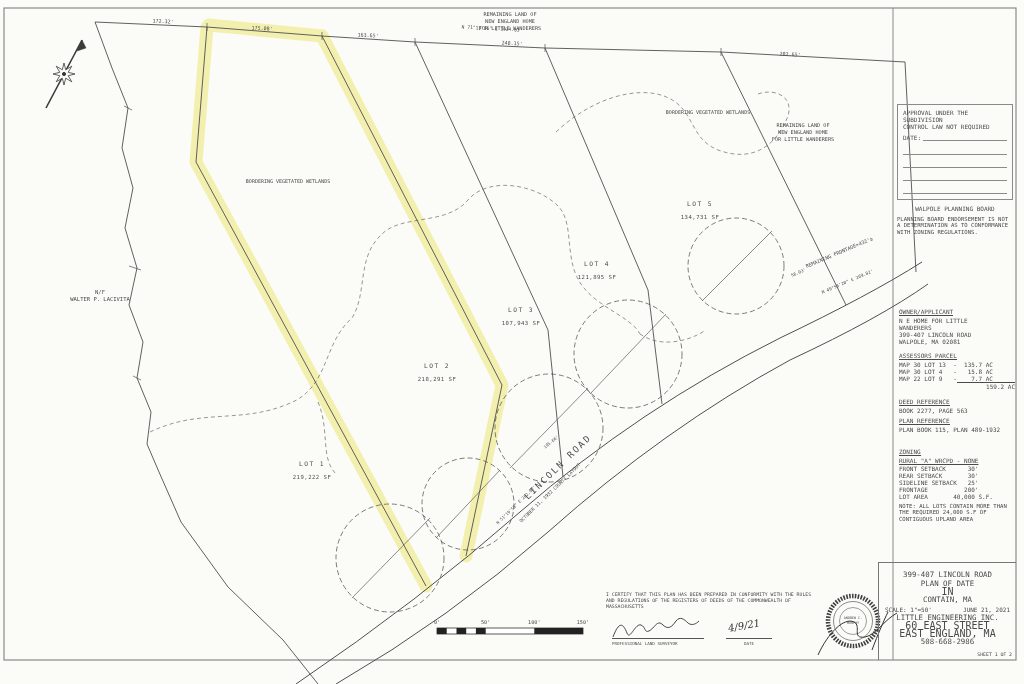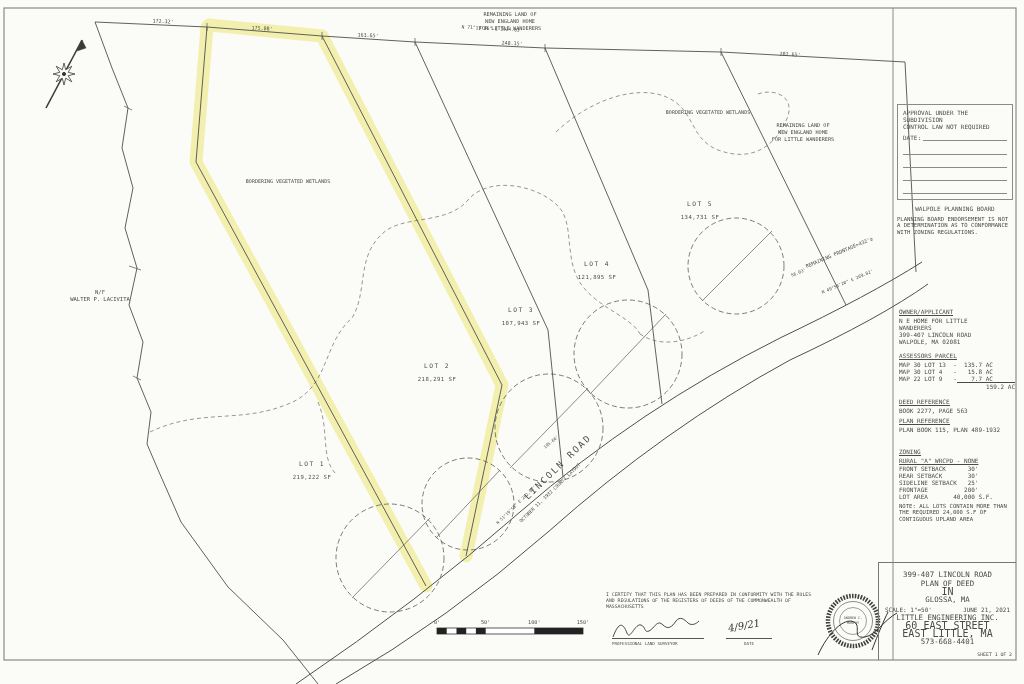--- a/index.html
+++ b/index.html
@@ -231,31 +231,31 @@
       <div class="pre">FRONTAGE          200'</div>
       <div class="pre">LOT AREA       40,000 S.F.</div>
     </div>
 
     <div class="blk" style="left:899px;top:503px;width:116px;font-size:5.6px;line-height:6.4px;">NOTE: ALL LOTS CONTAIN MORE THAN THE REQUIRED 24,000 S.F OF CONTIGUOUS UPLAND AREA</div>
   </div>
 
   
   <div class="titleblock">
     <div class="t1">399-407 LINCOLN ROAD</div>
-    <div class="t1">PLAN OF DEED</div>
+    <div class="t1">PLAN OF DATE</div>
     <div class="t2">IN</div>
-    <div class="t1">GLOSSA, MA</div>
+    <div class="t1">CONTAIN, MA</div>
     <div class="scalerow">
       <span>SCALE: 1"=50'</span>
       <span>JUNE 21, 2021</span>
     </div>
     <div class="t1">LITTLE ENGINEERING INC.</div>
     <div class="t2">60 EAST STREET</div>
-    <div class="t2">EAST LITTLE, MA</div>
-    <div class="t1">573-668-4401</div>
+    <div class="t2">EAST ENGLAND, MA</div>
+    <div class="t1">508-668-2986</div>
     <div class="sheetnote">SHEET 1 OF 2</div>
   </div>
 
   
   <div class="cert">I CERTIFY THAT THIS PLAN HAS BEEN PREPARED IN CONFORMITY WITH THE RULES AND REGULATIONS OF THE REGISTERS OF DEEDS OF THE COMMONWEALTH OF MASSACHUSETTS</div>
 
   <div class="sigl" style="left:612px;top:638px;width:92px;"></div>
   <div class="siglabel" style="left:612px;top:641px;width:96px;">PROFESSIONAL LAND SURVEYOR</div>
 
   <div class="sigl" style="left:726px;top:638px;width:46px;"></div>

